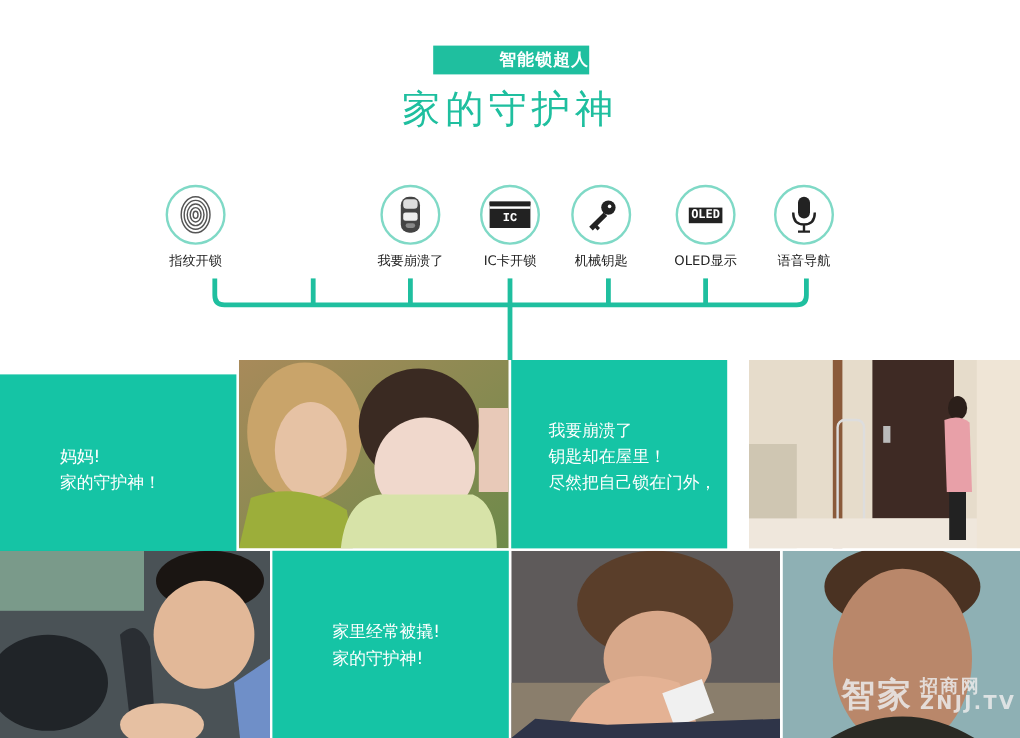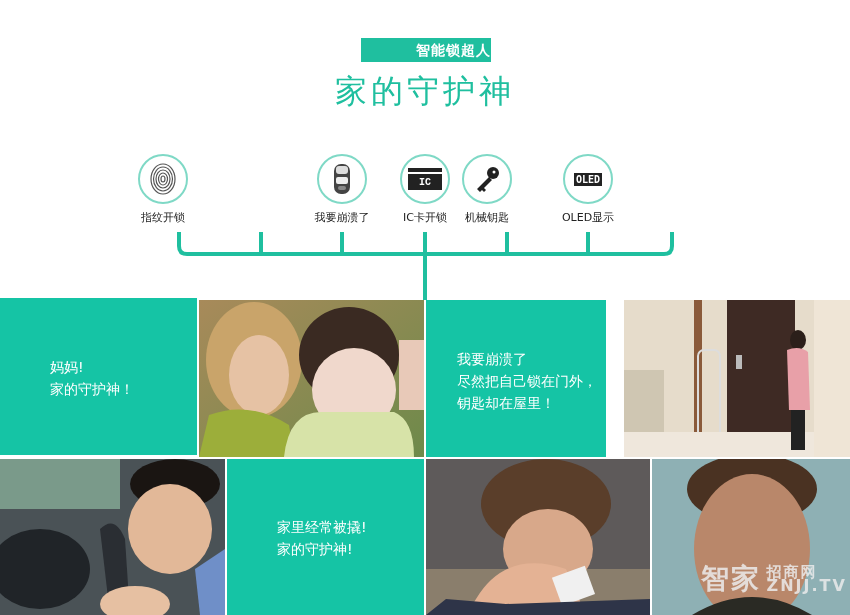--- a/index.html
+++ b/index.html
@@ -65,39 +65,50 @@
   </div>
   <div class="feat" style="left:380px">
     <div class="circle">
       <div style="width:34px;height:22px;background:#222;border-top:3px solid #222;position:relative;">
         <div style="position:absolute;top:1px;left:0;right:0;height:2px;background:#fff;"></div>
         <div style="color:#fff;font-size:10px;font-weight:bold;text-align:center;line-height:18px;padding-top:3px;font-family:Liberation Mono, monospace;">IC</div>
       </div>
     </div>
     <div class="feat-label">IC卡开锁</div>
   </div>
-  <div class="feat" style="left:442px">
+  <div class="feat" style="left:456px">
     <div class="circle">
       <svg width="30" height="30" viewBox="0 0 30 30">
           <circle cx="21" cy="9" r="6" fill="#222"></circle>
           <circle cx="22" cy="8" r="1.5" fill="#fff"></circle>
           <path d="M17 13 L5 25 L8 28 L10 26 L12 28 L14 26 L12 24 L20 16 Z" fill="#222"></path>
         </svg>
     </div>
     <div class="feat-label">机械钥匙</div>
   </div>
   <div class="feat" style="left:543px">
     <div class="circle">
       <div style="background:#222;color:#fff;font-size:10px;font-weight:bold;padding:1px 2px;font-family:'DejaVu Sans Mono',monospace;">OLED</div>
     </div>
     <div class="feat-label">OLED显示</div>
   </div>
+  <div class="feat" style="left:625px">
+    <div class="circle">
+      <svg width="22" height="32" viewBox="0 0 22 32">
+          <rect x="6" y="1" width="10" height="18" rx="5" fill="#222"></rect>
+          <path d="M2 14 Q2 24 11 24 Q20 24 20 14" fill="none" stroke="#222" stroke-width="2"></path>
+          <line x1="11" y1="24" x2="11" y2="30" stroke="#222" stroke-width="2"></line>
+          <line x1="6" y1="30" x2="16" y2="30" stroke="#222" stroke-width="2"></line>
+        </svg>
+    </div>
+    <div class="feat-label">语音导航</div>
+  </div>
 </div>
 
-<div class="tile teal" style="left:0;top:298px;width:197px;height:157px;">
+<div class="tile teal" style="left:0;top:312px;width:197px;height:157px;">
   <div class="txt" style="left:50px;top:58px;">
     <div>妈妈!</div>
     <div>家的守护神！</div>
   </div>
 </div>
 <div class="tile photo" style="left:199px;top:300px;width:225px;height:157px;">
   <svg viewBox="0 0 225 157" preserveAspectRatio="none">
     <defs>
         <linearGradient id="g1" x1="0" y1="0" x2="1" y2="1">
           <stop offset="0" stop-color="#a88a5a"></stop>
@@ -110,22 +121,22 @@
     <path d="M0 157 L10 115 Q50 100 90 125 L95 157 Z" fill="#9cae3a"></path>
     <ellipse cx="150" cy="55" rx="50" ry="48" fill="#3a2a22"></ellipse>
     <ellipse cx="155" cy="90" rx="42" ry="42" fill="#f0d8cc"></ellipse>
     <path d="M85 157 Q90 110 125 112 L195 112 Q215 120 215 157 Z" fill="#d7e3a8"></path>
     <rect x="200" y="40" width="25" height="70" fill="#e8c9b8"></rect>
   </svg>
 </div>
 <div class="tile teal" style="left:426px;top:300px;width:180px;height:157px;">
   <div class="txt" style="left:31px;top:48px;">
     <div>我要崩溃了</div>
+    <div>钥匙却在屋里！</div>
     <div>尽然把自己锁在门外，</div>
-    <div>钥匙却在屋里！</div>
   </div>
 </div>
 <div class="tile photo" style="left:624px;top:300px;width:226px;height:157px;">
   <svg viewBox="0 0 226 157" preserveAspectRatio="none">
     <rect width="226" height="157" fill="#e6dccb"></rect>
     <rect x="0" y="70" width="40" height="87" fill="#cfc6b2"></rect>
     <rect x="70" y="0" width="8" height="157" fill="#8a5a3a"></rect>
     <rect x="103" y="0" width="68" height="132" fill="#3e2a24"></rect>
     <rect x="112" y="55" width="6" height="14" fill="#bbb"></rect>
     <rect x="74" y="50" width="22" height="92" rx="6" fill="none" stroke="#ddd" stroke-width="2"></rect>

